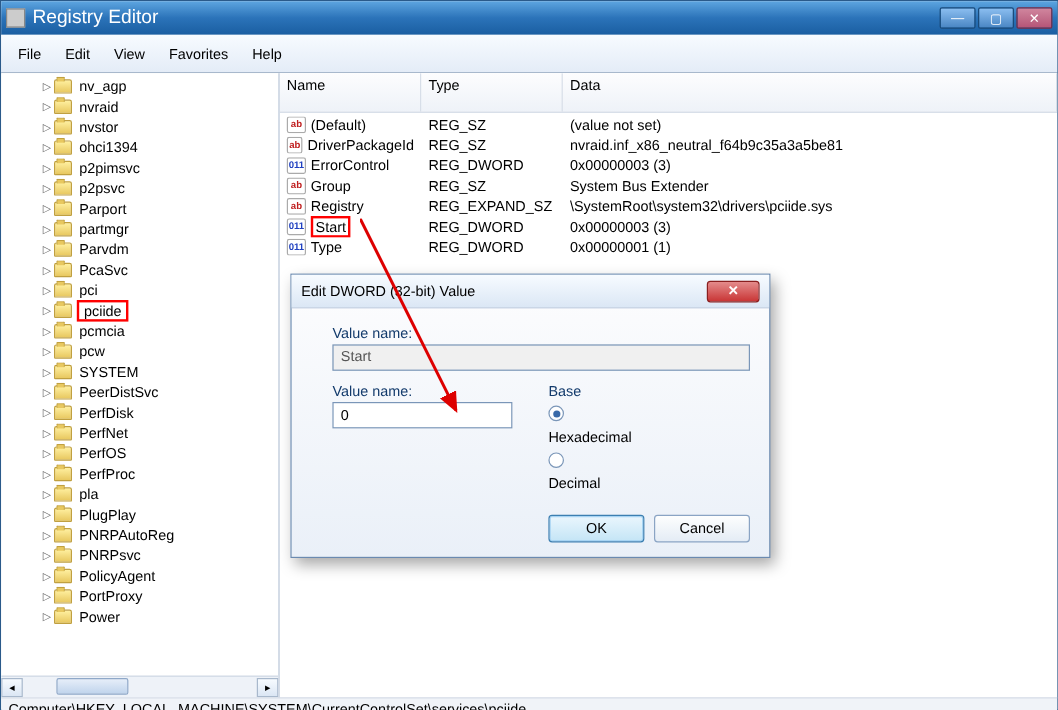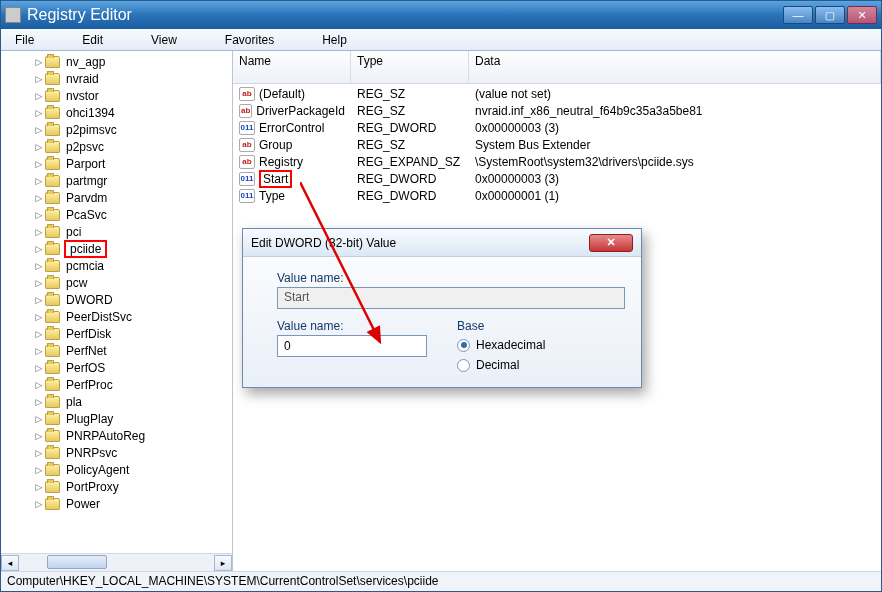--- a/index.html
+++ b/index.html
@@ -7,21 +7,21 @@
 
 
 .window { width: 882px; height: 592px; border: 1px solid #2a5a8a; background: #fff; }
 .titlebar { height: 28px; background: linear-gradient(to bottom, #5da5e0 0%, #2b73b9 50%, #1a5ea1 100%); display: flex; align-items: center; color: #fff; padding: 0 4px; }
 .titlebar .icon { width: 16px; height: 16px; background: #ccc; margin-right: 6px; display: inline-block; border: 1px solid #888; }
 .titlebar .title { flex: 1; font-size: 16px; }
 .win-btns { display: flex; gap: 2px; }
 .win-btn { width: 30px; height: 18px; background: linear-gradient(to bottom,#8bbef0,#4a86c4); border: 1px solid #1a4a7a; border-radius: 2px; color: #fff; display: flex; align-items: center; justify-content: center; font-size: 11px; cursor: pointer; }
 .win-btn.close { background: linear-gradient(to bottom,#d0869e,#b55577); border-color: #7a2a44; }
 
-.menubar { height: 22px; background: linear-gradient(to bottom,#f7fbff,#e4ecf7); border-bottom: 1px solid #a8b8cc; display: flex; align-items: center; padding: 0 4px; gap: 28px; }
+.menubar { height: 32px; background: linear-gradient(to bottom,#f7fbff,#e4ecf7); border-bottom: 1px solid #a8b8cc; display: flex; align-items: center; padding: 0 4px; }
 .menubar span { padding: 2px 10px; cursor: default; }
 
 .content { display: flex; height: calc(100% - 28px - 22px - 20px); }
 
 
 .tree-pane { width: 232px; border-right: 1px solid #b8c6d8; overflow: hidden; position: relative; background: #fff; }
 .tree { padding: 2px 0 0 10px; }
 .tree-row { display: flex; align-items: center; height: 17px; white-space: nowrap; }
 .twisty { width: 12px; height: 12px; display: inline-flex; align-items: center; justify-content: center; color: #666; font-size: 9px; }
 .folder-icon { width: 15px; height: 12px; background: linear-gradient(to bottom,#fff0a0,#e8c860); border: 1px solid #c0a040; border-radius: 2px 2px 1px 1px; display: inline-block; margin-right: 4px; position: relative; }
@@ -63,21 +63,21 @@
 .dlg-title { height: 28px; background: linear-gradient(to bottom,#f7fbff,#dbe7f5); border-bottom: 1px solid #c0cee0; display: flex; align-items: center; padding: 0 8px; }
 .dlg-title .t { flex: 1; font-size: 12px; color: #000; }
 .dlg-close { width: 44px; height: 18px; background: linear-gradient(to bottom,#e48b8b,#c93636); border: 1px solid #8a1f1f; border-radius: 3px; color: #fff; display: flex; align-items: center; justify-content: center; font-weight: bold; font-size: 11px; }
 .dlg-body { padding: 14px 16px 12px; margin-left: 18px; }
 .dlg-label { color: #123a6b; margin-bottom: 2px; }
 .dlg-field { width: 100%; height: 22px; background: #fff; border: 1px solid #7a96b8; padding: 2px 6px; margin-bottom: 10px; }
 .dlg-field.readonly { background: #f0f0f0; color: #555; }
 .dlg-row2 { display: flex; gap: 30px; }
 .dlg-col { display: flex; flex-direction: column; }
 .dlg-col .dlg-field { width: 150px; }
-.radio-row { display: flex; align-items: center; gap: 6px; margin: 3px 0; }
+.radio-row { display: flex; align-items: flex-start; gap: 6px; margin: 3px 0; flex-direction: column; }
 .radio { width: 13px; height: 13px; border: 1px solid #7a96b8; border-radius: 50%; display: inline-flex; align-items: center; justify-content: center; background: #fff; }
 .radio.checked::after { content: ''; width: 6px; height: 6px; border-radius: 50%; background: #3a6aa8; }
 .dlg-buttons { display: flex; justify-content: flex-end; gap: 8px; margin-top: 16px; }
 .dlg-btn { width: 80px; height: 23px; background: linear-gradient(#fdfefe,#e4ecf5); border: 1px solid #8aa4c4; border-radius: 3px; text-align: center; line-height: 21px; cursor: pointer; }
 .dlg-btn.default { border: 1px solid #3c7fb1; box-shadow: 0 0 0 1px #a7d4f3 inset; background: linear-gradient(#eaf6fd,#c4e5f6); }
 
 
 .arrow { position: absolute; left: 300px; top: 182px; pointer-events: none; }
 </style>
 </head>
@@ -172,21 +172,21 @@
             <span class="tree-label">pcmcia</span>
           </div>
           <div class="tree-row" style="padding-left: 22px;">
             <span class="twisty">▷</span>
             <span class="folder-icon"></span>
             <span class="tree-label">pcw</span>
           </div>
           <div class="tree-row" style="padding-left: 22px;">
             <span class="twisty">▷</span>
             <span class="folder-icon"></span>
-            <span class="tree-label">DWORD</span>
+            <span class="tree-label">SYSTEM</span>
           </div>
           <div class="tree-row" style="padding-left: 22px;">
             <span class="twisty">▷</span>
             <span class="folder-icon"></span>
             <span class="tree-label">PeerDistSvc</span>
           </div>
           <div class="tree-row" style="padding-left: 22px;">
             <span class="twisty">▷</span>
             <span class="folder-icon"></span>
             <span class="tree-label">PerfDisk</span>
@@ -344,20 +344,24 @@
           <span class="radio checked"></span>
           <span>Hexadecimal</span>
         </div>
         <div class="radio-row">
           <span class="radio"></span>
           <span>Decimal</span>
         </div>
       </div>
     </div>
 
+    <div class="dlg-buttons">
+      <div class="dlg-btn default">OK</div>
+      <div class="dlg-btn">Cancel</div>
+    </div>
   </div>
 </div>
 
 <svg class="arrow" width="120" height="180">
   <defs>
     <marker id="ah" markerWidth="8" markerHeight="8" refX="6" refY="3" orient="auto">
       <path d="M0,0 L7,3 L0,6 Z" fill="#d00"></path>
     </marker>
   </defs>
   <line x1="0" y1="0" x2="80" y2="160" stroke="#d00" stroke-width="2.5" marker-end="url(#ah)"></line>

